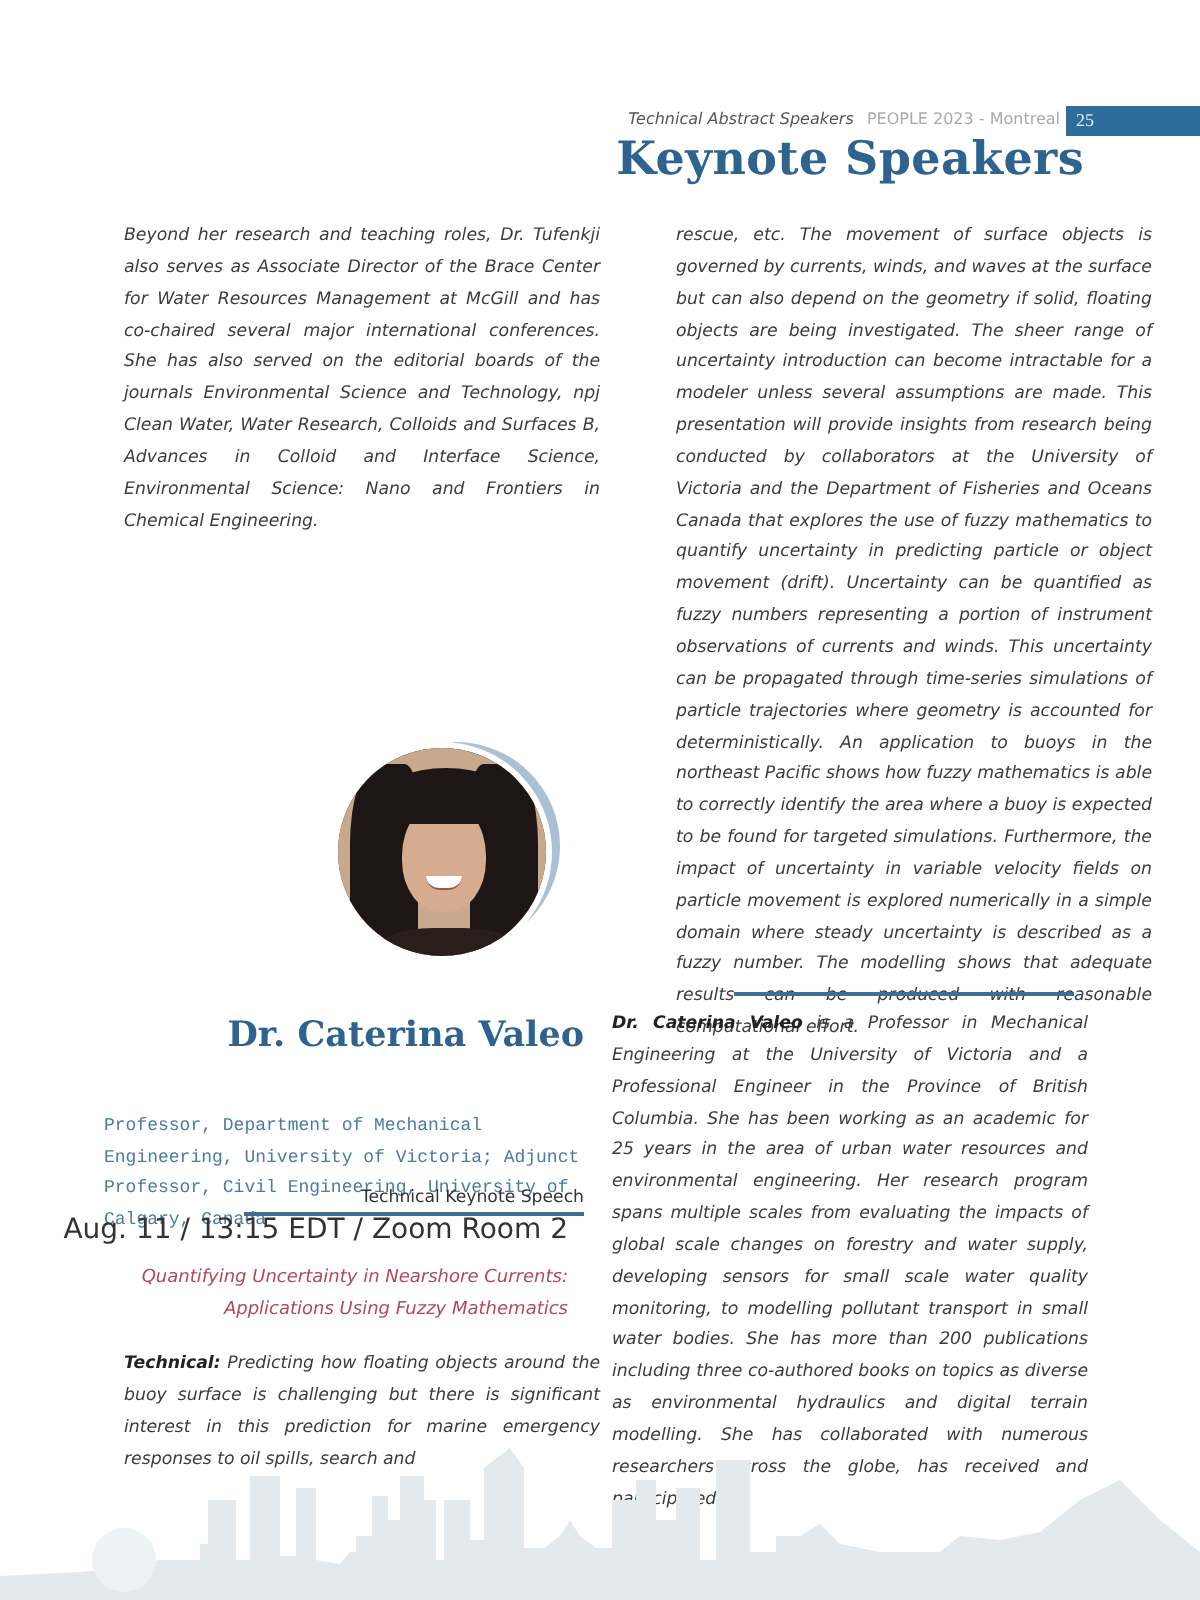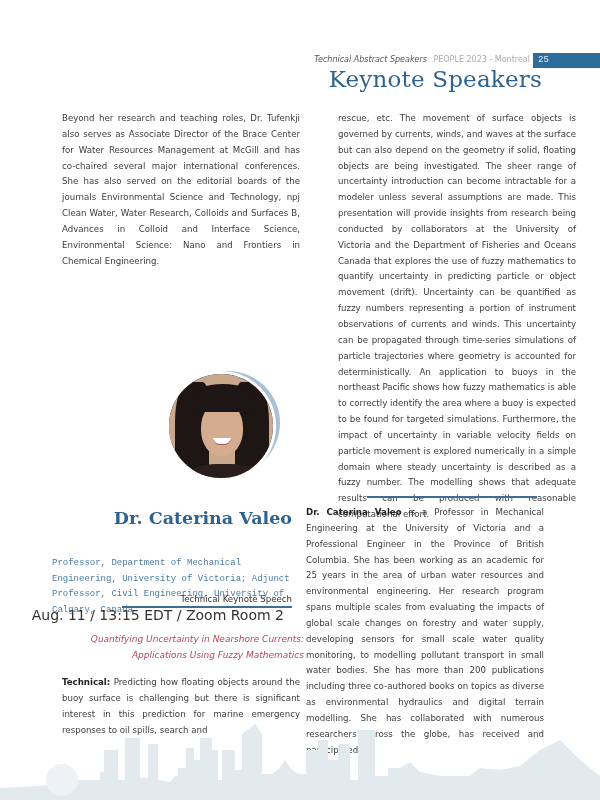--- a/index.html
+++ b/index.html
@@ -12,35 +12,35 @@
   .header-meta {
     position: absolute; top: 55px; right: 70px;
     font-size: 8px; white-space: nowrap;
     font-family: "DejaVu Sans", sans-serif;
   }
   .header-meta .section { color: #555; font-style: italic; }
   .header-meta .conf { color: #aaa; margin-left: 4px; text-align: right; }
   .page-num {
     position: absolute; top: 53px; left: 533px; width: 67px; height: 15px;
     background: #2e6d9b; color: #e8f0f6; font-size: 9px;
-    font-family: Liberation Mono, monospace;
+    font-family: Liberation Serif, serif;
     line-height: 15px; padding-left: 5px; box-sizing: border-box;
   }
   .page-title {
     position: absolute; top: 66px; right: 58px;
-    font-family: "DejaVu Serif", serif; font-weight: normal;
+    font-family: "DejaVu Serif", serif; font-weight: bold;
     font-size: 23px; color: #2e6390; letter-spacing: 0.2px;
   }
   .col {
     position: absolute; width: 238px;
     font-family: "DejaVu Sans", sans-serif;
     font-size: 8.65px; line-height: 15.85px;
     text-align: justify; color: #3c3c3c;
   }
-  .col p { margin: 0; }
+  .col p { margin: 0; font-style: italic; }
   .col-left-top { left: 62px; top: 111px; }
   .col-right-top { left: 306px; top: 111px; margin-left: 32px; }
   .rule {
     position: absolute; height: 1.5px; background: #3d6f95;
   }
   .rule-right { left: 367px; top: 496px; width: 170px; }
   .photo-wrap { position: absolute; left: 166px; top: 371px; width: 112px; height: 112px; }
   .photo-ring {
     position: absolute; left: 10px; top: 0px; width: 104px; height: 104px;
     border-radius: 50%; background: #a8c1d6;
@@ -77,21 +77,21 @@
     text-align: left; font-family: "DejaVu Sans", sans-serif;
     font-size: 8.6px; color: #333; white-space: nowrap;
   }
   .rule-left { left: 122px; top: 606px; width: 170px; }
   .talk-time {
     position: absolute; right: 316px; top: 607px;
     text-align: left; font-family: "DejaVu Sans", sans-serif;
     font-size: 14px; color: #333; white-space: nowrap;
   }
   .talk-title {
-    position: absolute; right: 296px; top: 632px; width: 240px;
+    position: absolute; right: 316px; top: 632px; width: 240px;
     text-align: right; font-family: "DejaVu Sans", sans-serif; font-style: italic;
     font-size: 9px; line-height: 15.5px; color: #b4465a;
   }
   .col-left-bottom { left: 62px; top: 675px; }
   .col-right-bottom { left: 306px; top: 505px; }
   .col b { color: #222; }
   .skyline { position: absolute; left: 0; bottom: 0; width: 600px; height: 80px; }
 </style>
 </head>
 <body>

